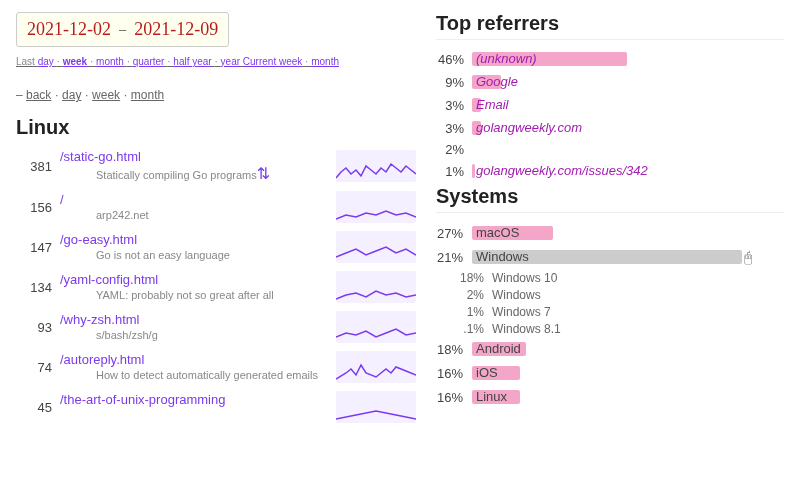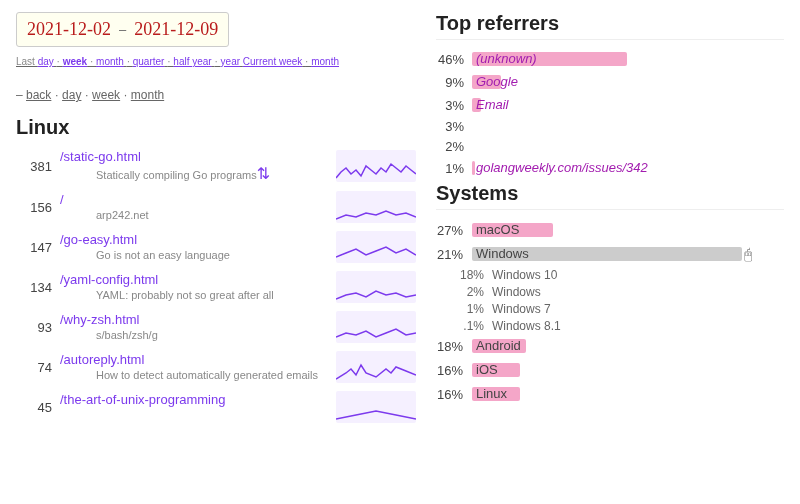--- a/index.html
+++ b/index.html
@@ -373,20 +373,24 @@
         </div>
         <div class="referrer-row">
           <span class="ref-pct">3%</span>
           <div class="ref-bar-container">
             <div class="ref-bar" style="width: 9.3px;"></div>
             <span class="ref-label">Email</span>
           </div>
         </div>
         <div class="referrer-row">
           <span class="ref-pct">3%</span>
+          <div class="ref-bar-container">
+            <div class="ref-bar" style="width: 9.3px;"></div>
+            <span class="ref-label">golangweekly.com</span>
+          </div>
         </div>
         <div class="referrer-row">
           <span class="ref-pct">2%</span>
         </div>
         <div class="referrer-row">
           <span class="ref-pct">1%</span>
           <div class="ref-bar-container">
             <div class="ref-bar" style="width: 3.1px;"></div>
             <span class="ref-label">golangweekly.com/issues/342</span>
           </div>

